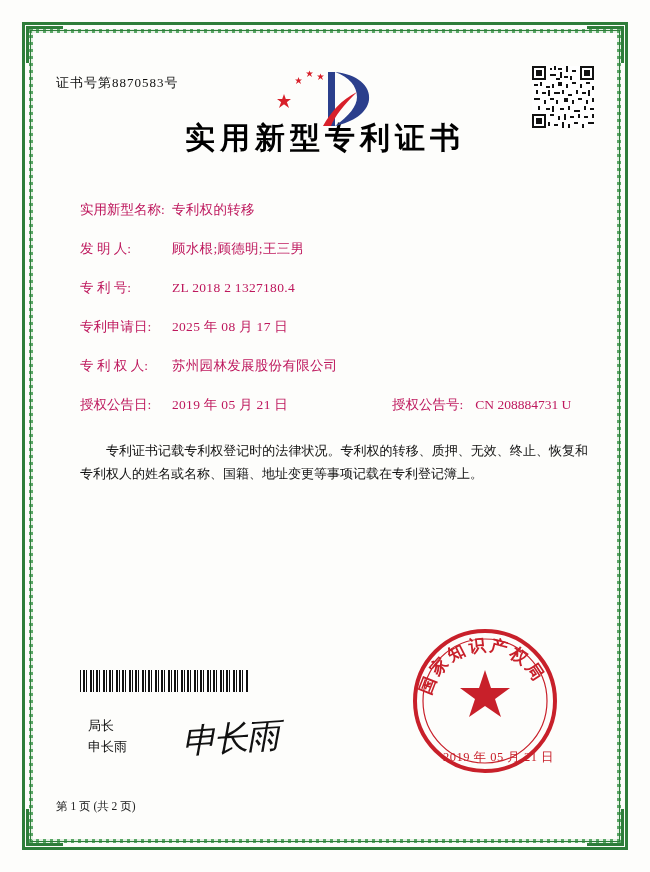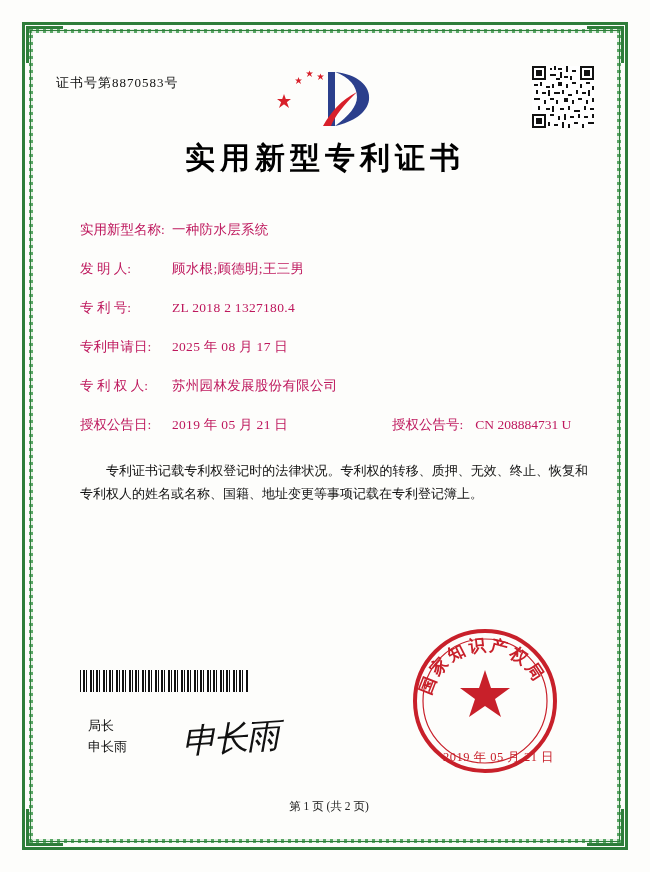--- a/index.html
+++ b/index.html
@@ -102,21 +102,21 @@
     height: 62px;
     background-color: #fff;
   }
   .qr svg { display: block; }
 
   .title {
     text-align: center;
     font-size: 30px;
     font-weight: bold;
     letter-spacing: 5px;
-    margin-top: 46px;
+    margin-top: 26px;
     color: #000;
     font-family: "DejaVu Serif", "Liberation Serif", serif;
   }
 
   .fields {
     margin-top: 42px;
     padding-left: 24px;
   }
   .field-row {
     display: flex;
@@ -209,23 +209,23 @@
     right: 40px;
     bottom: 54px;
     font-size: 12.5px;
     color: #c8202a;
     letter-spacing: 0.5px;
   }
 
   .footer {
     position: absolute;
     bottom: 6px;
-    left: 8px;
+    left: 0;
     right: 0;
-    text-align: center;
+    text-align: left;
     font-size: 11.5px;
     color: #222;
   }
 </style>
 </head>
 <body>
 
 <div class="page">
 
   <div class="border-pattern"></div>
@@ -336,21 +336,21 @@
           <rect x="28" y="28" width="3" height="1"></rect>
         </g>
       </svg>
     </div>
 
     <div class="title">实用新型专利证书</div>
 
     <div class="fields">
       <div class="field-row">
         <div class="field-label">实用新型名称:</div>
-        <div class="field-value">一种防水层系统</div>
+        <div class="field-value">专利权的转移</div>
       </div>
       <div class="field-row">
         <div class="field-label">发 明 人:</div>
         <div class="field-value">顾水根;顾德明;王三男</div>
       </div>
       <div class="field-row">
         <div class="field-label">专 利 号:</div>
         <div class="field-value">ZL 2018 2 1327180.4</div>
       </div>
       <div class="field-row">

